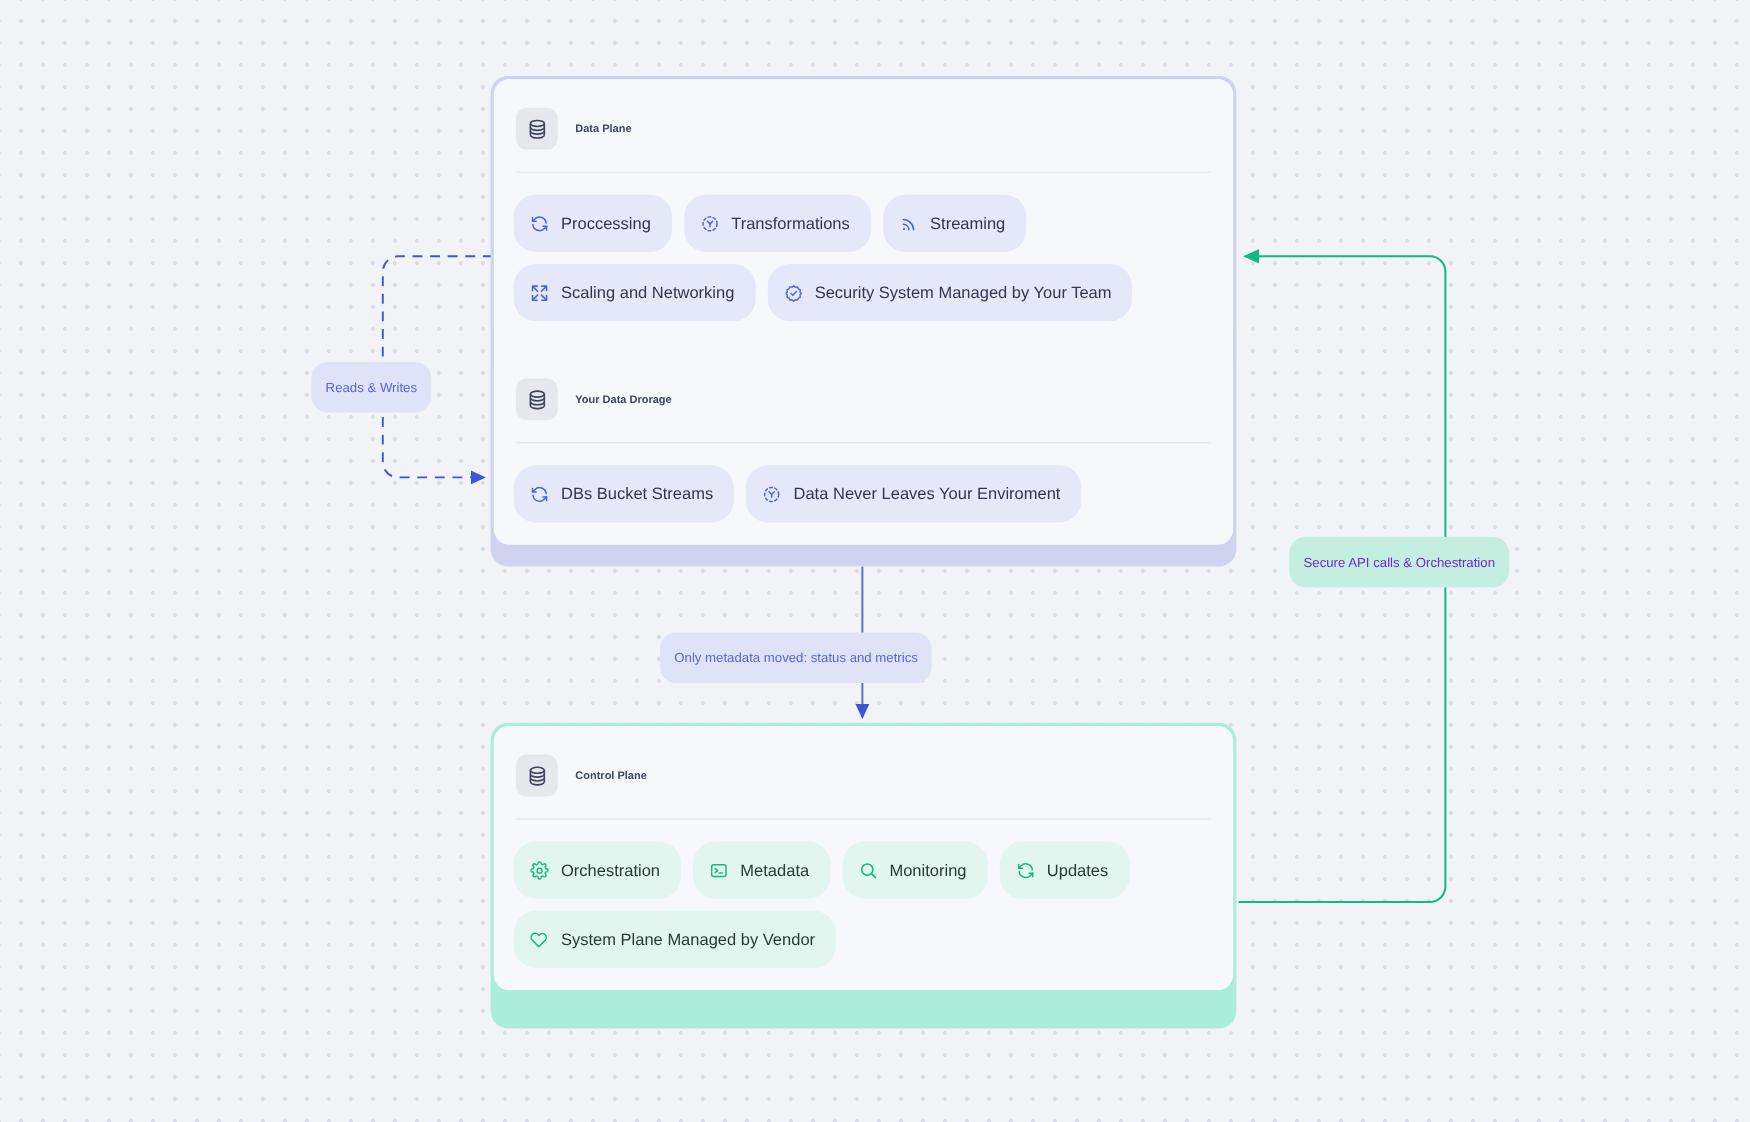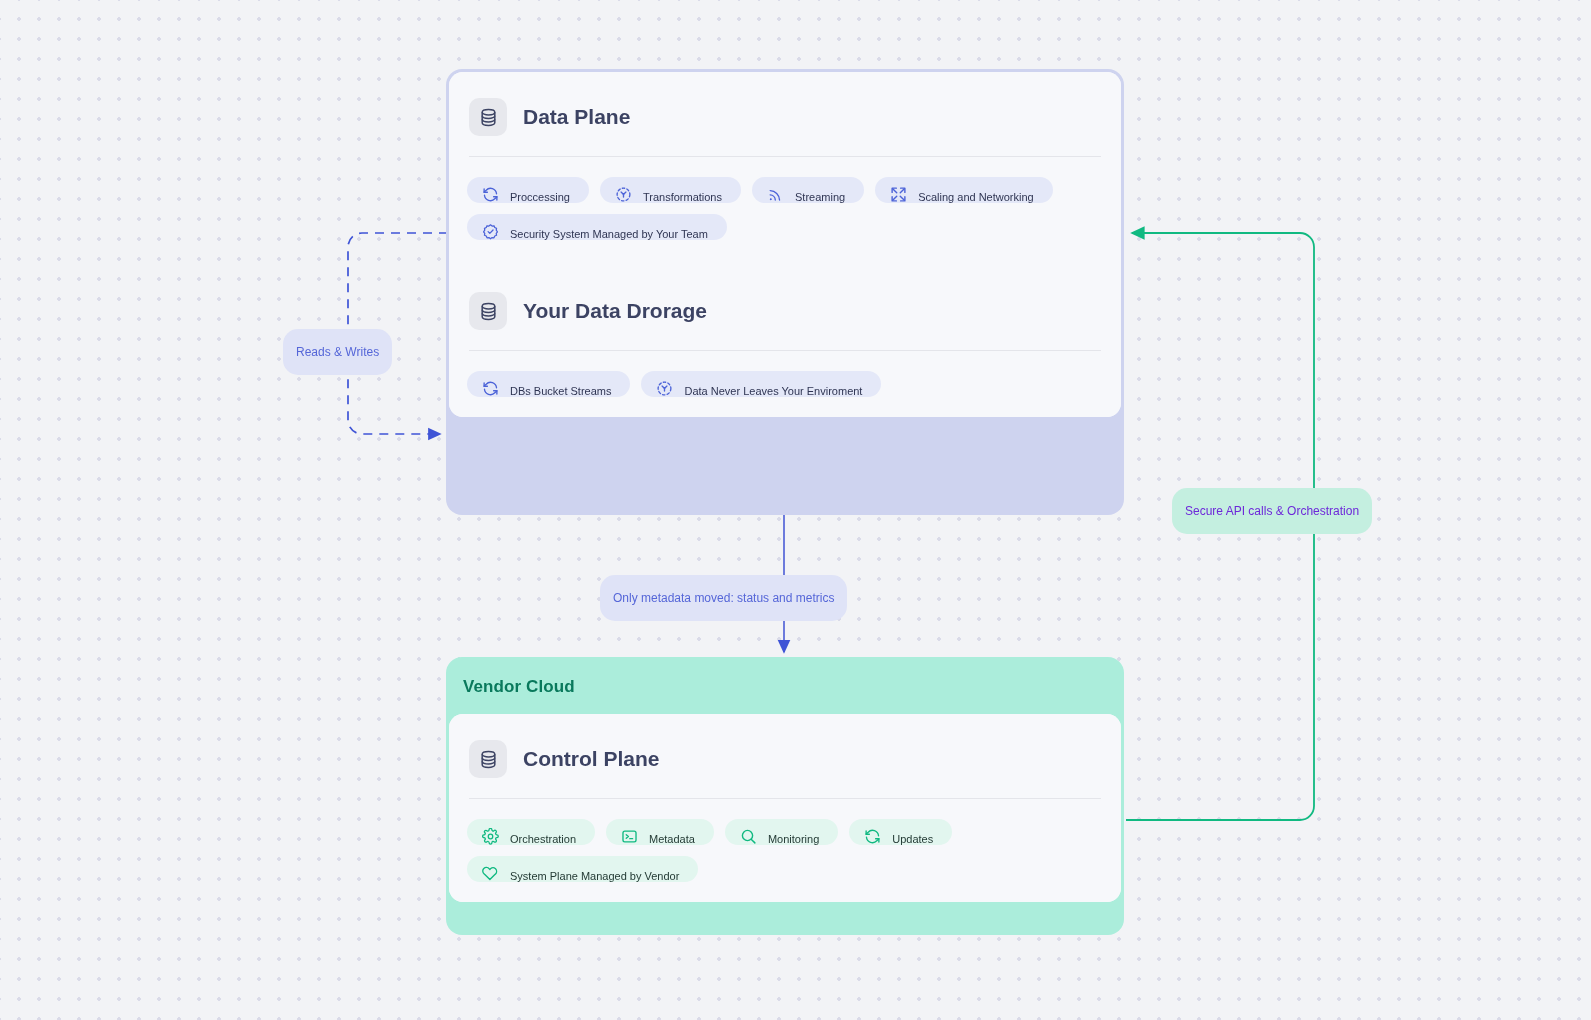--- a/index.html
+++ b/index.html
@@ -92,44 +92,44 @@
     width: 38px;
     height: 38px;
     border-radius: 10px;
     background: #e7e8ed;
     display: flex;
     align-items: center;
     justify-content: center;
     flex: 0 0 auto;
   }
   .card-title {
-    font-size: 21px;
+    font-size: 10px;
     font-weight: 600;
     color: #3c4363;
   }
   .divider {
     height: 1px;
     background: #e4e5ea;
     margin: 8px 2px 0 2px;
   }
 
   .chips {
     display: flex;
     flex-wrap: wrap;
     gap: 11px;
     padding-top: 20px;
   }
   .chip {
     display: inline-flex;
-    align-items: flex-end;
+    align-items: center;
     gap: 11px;
-    height: 26px;
+    height: 52px;
     padding: 0 19px 0 15px;
     border-radius: 20px;
-    font-size: 11px;
+    font-size: 15px;
     font-weight: 500;
     white-space: nowrap;
   }
   .chip svg { flex: 0 0 auto; display: block; }
 
   .chip-blue { background: #e4e8f8; color: #2f3553; }
   .chip-green { background: #e2f6ef; color: #243b35; }
 
   
   .edge-label {
@@ -291,21 +291,20 @@
             </span>
             <span>Data Never Leaves Your Enviroment</span>
           </div>
         </div>
       </div>
 
     </div>
   </div>
 
   <div class="group" id="group-vendor">
-    <div class="group-header">Vendor Cloud</div>
 
     <div class="group-body">
       <div class="card">
         <div class="card-head">
           <span class="card-icon">
             <svg width="21" height="21" viewBox="0 0 24 24" fill="none" stroke="#3c4363" stroke-width="1.7">
               <ellipse cx="12" cy="6" rx="7.2" ry="3.1"></ellipse>
               <path d="M4.8,6 v12 a7.2,3.1 0 0 0 14.4,0 v-12"></path>
               <path d="M4.8,10 a7.2,3.1 0 0 0 14.4,0"></path>
               <path d="M4.8,14 a7.2,3.1 0 0 0 14.4,0"></path>

